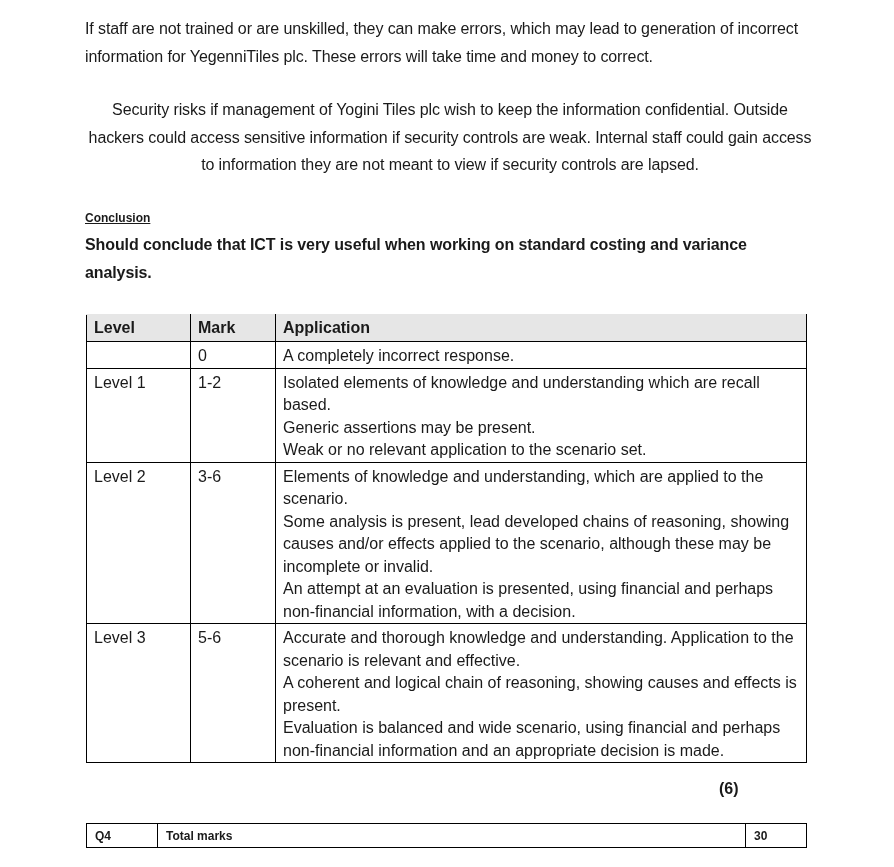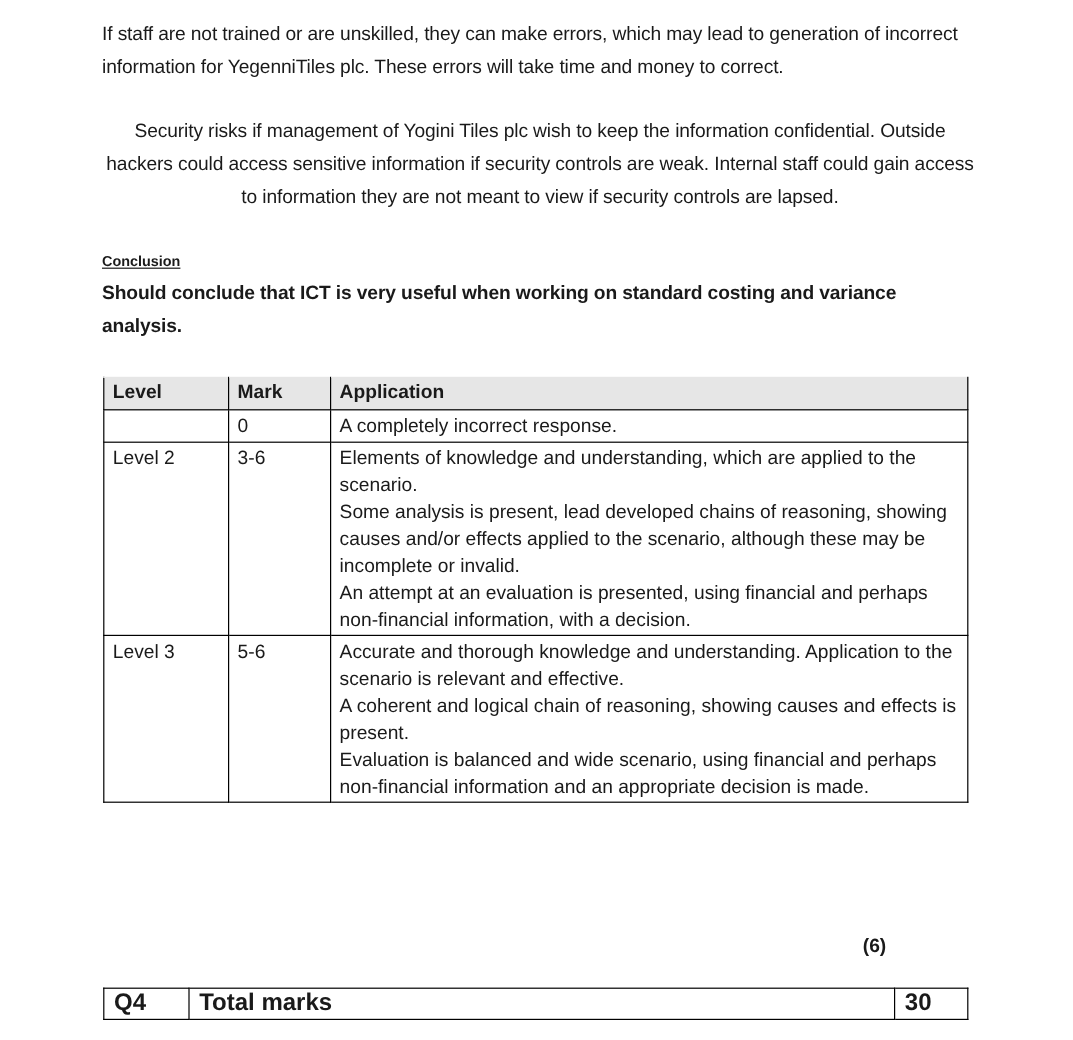--- a/index.html
+++ b/index.html
@@ -29,21 +29,21 @@
     border-top: 1px solid #e6e6e6;
   }
   table.rubric td.desc div { margin: 0; }
   .col-level { width: 89px; }
   .col-mark { width: 70px; margin-left: 11px; }
   .total-mark {
     position: absolute; left: 719px; top: 780px; font-weight: bold; font-size: 16px;
   }
   table.total {
     position: absolute; left: 86px; top: 823px; width: 721px;
-    border-collapse: collapse; font-size: 20px; font-weight: bold;
+    border-collapse: collapse; font-size: 12px; font-weight: bold;
   }
   table.total td { border: 1px solid #000; padding: 1px 8px; height: 21px; }
 </style>
 </head>
 <body>
 
 <p class="para" style="top:15px;">If staff are not trained or are unskilled, they can make errors, which may lead to generation of incorrect information for YegenniTiles plc. These errors will take time and money to correct.</p>
 <p class="para" style="top:96px;text-align:center;">Security risks if management of Yogini Tiles plc wish to keep the information confidential. Outside hackers could access sensitive information if security controls are weak. Internal staff could gain access to information they are not meant to view if security controls are lapsed.</p>
 
 <h3 class="heading">Conclusion</h3>
@@ -56,20 +56,29 @@
       <th class="col-mark">Mark</th>
       <th>Application</th>
     </tr>
   </thead>
   <tbody>
     <tr>
       <td></td>
       <td>0</td>
       <td class="desc">
         <div>A completely incorrect response.</div>
+      </td>
+    </tr>
+    <tr>
+      <td>Level 1</td>
+      <td>1-2</td>
+      <td class="desc">
+        <div>Isolated elements of knowledge and understanding which are recall based.</div>
+        <div>Generic assertions may be present.</div>
+        <div>Weak or no relevant application to the scenario set.</div>
       </td>
     </tr>
     <tr>
       <td>Level 2</td>
       <td>3-6</td>
       <td class="desc">
         <div>Elements of knowledge and understanding, which are applied to the scenario.</div>
         <div>Some analysis is present, lead developed chains of reasoning, showing causes and/or effects applied to the scenario, although these may be incomplete or invalid.</div>
         <div>An attempt at an evaluation is presented, using financial and perhaps non-financial information, with a decision.</div>
       </td>

